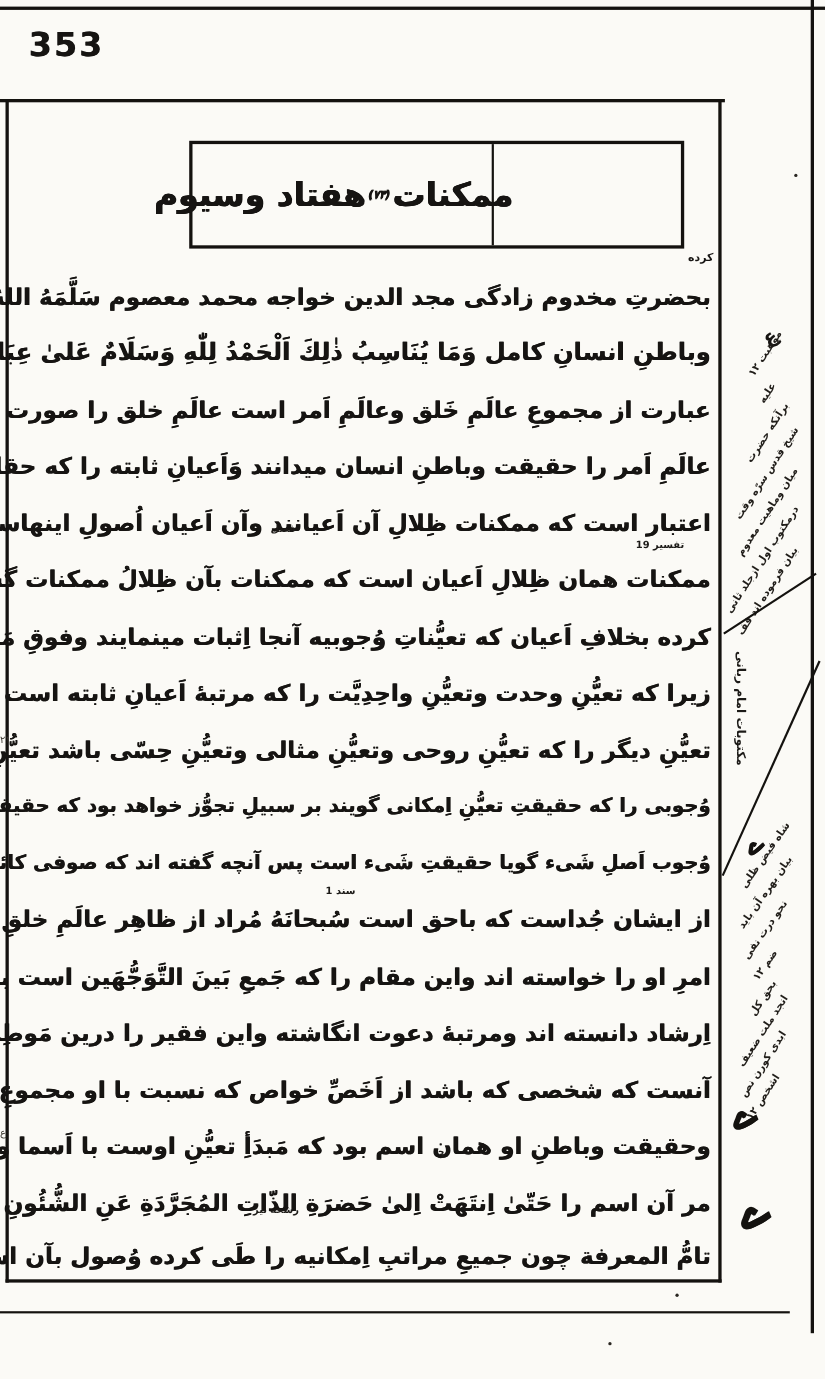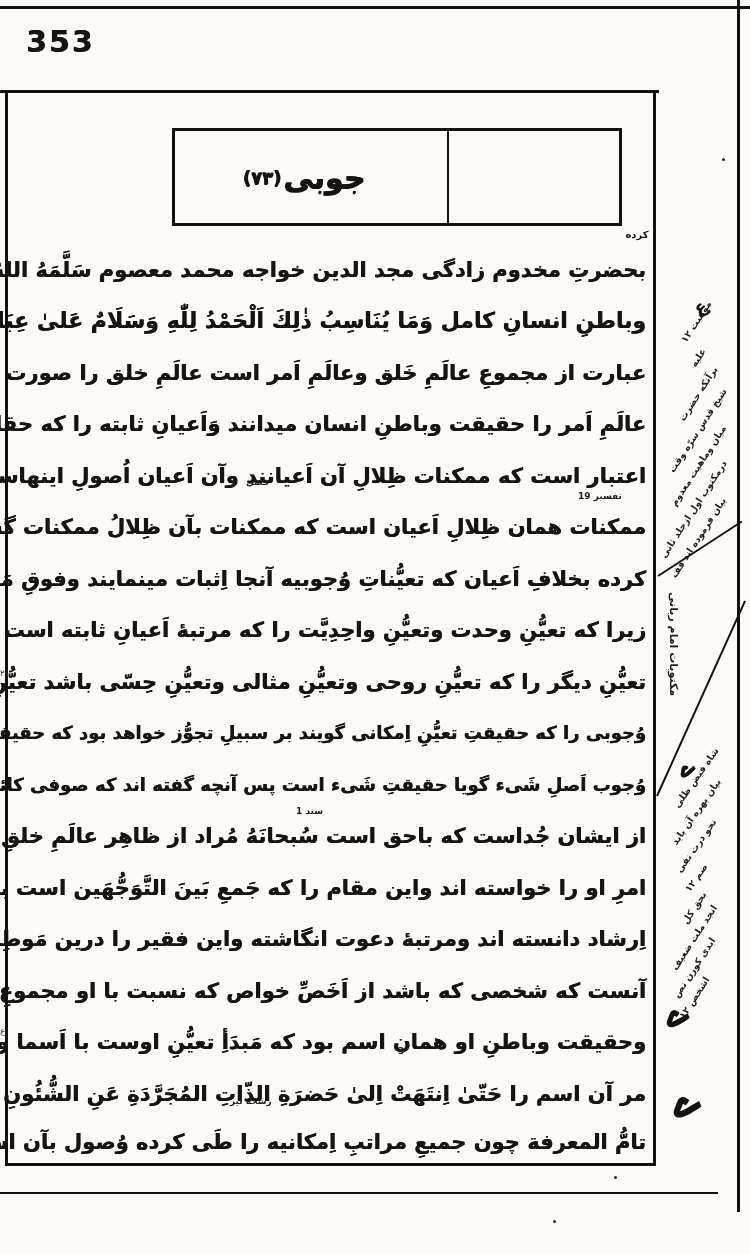--- a/index.html
+++ b/index.html
@@ -21,21 +21,21 @@
   .rule-outer-right{left:737px;top:0;width:3px;height:1212px;}
   .rule-bottom-outer{left:0;top:1192px;width:718px;height:2px;}
   
   .header-box{position:absolute;left:172px;top:128px;width:450px;height:98px;
     border:3px solid #14120f;box-sizing:border-box;background:#fbfaf6;}
   .header-divider{position:absolute;left:272px;top:0;width:2px;height:92px;background:#14120f;}
   .title{position:absolute;right:182px;top:0;width:268px;height:92px;direction:rtl;
     display:flex;align-items:center;justify-content:center;
     font-size:30px;font-weight:bold;text-shadow:0.8px 0 #161412, 0 0.5px #161412;
     white-space:nowrap;}
-  .title sup{font-size:18px;margin:0 2px;vertical-align:super;}
+  .title sup{font-size:10px;margin:0 2px;vertical-align:super;font-style:italic;}
   
   .bl{position:absolute;left:14px;width:632px;height:46px;direction:rtl;
     font-size:21px;font-weight:bold;line-height:44px;white-space:nowrap;
     text-align:justify;text-align-last:justify;-moz-text-align-last:justify;
     text-shadow:0.5px 0 #161412;}
   .bl::after{content:"";display:inline-block;width:100%;}
   .bl.tight{font-size:18px;}
   .bl.ar{font-size:22px;}
   
   .gloss{position:absolute;direction:rtl;font-size:9px;font-weight:bold;color:#1c1a17;}
@@ -71,22 +71,23 @@
 <div class="rule rule-bottom-outer"></div>
 <div class="rule frame-left"></div>
 <div class="rule frame-right"></div>
 <div class="rule frame-bottom"></div>
 
 <div class="pagenum">353</div>
 
 <div class="header-box">
   <div class="header-divider"></div>
   <div class="title">
-      <span>جوبى</span>
+      <span>ممكنات</span>
       <sup>(۷۳)</sup>
+      <span>هفتاد وسيوم</span>
     </div>
 </div>
 
 <div class="catchword">كرده</div>
 
 <div class="bl" style="top:248px">بحضرتِ مخدوم زادگى مجد الدين خواجه محمد معصوم سَلَّمَهُ اللهُ تَعالىٰ صدور يافت در بيانِ ظاهر</div>
 <div class="bl ar" style="top:299px">وباطنِ انسانِ كامل وَمَا يُنَاسِبُ ذٰلِكَ اَلْحَمْدُ لِلّٰهِ وَسَلَامٌ عَلىٰ عِبَادِهِ الَّذِيْنَ اصْطَفىٰ اِنسان</div>
 <div class="bl" style="top:351px">عبارت از مجموعِ عالَمِ خَلق وعالَمِ اَمر است عالَمِ خلق را صورت وظاهرِ انسان تصوُّر مينمايند و</div>
 <div class="bl" style="top:402px">عالَمِ اَمر را حقيقت وباطنِ انسان ميدانند وَاَعيانِ ثابته را كه حقائقِ ممكنات گفته اند باين</div>
 <div class="bl" style="top:454px">اعتبار است كه ممكنات ظِلالِ آن اَعيانند وآن اَعيان اُصولِ اينهاست چه حقيقت وماهيتِ</div>

